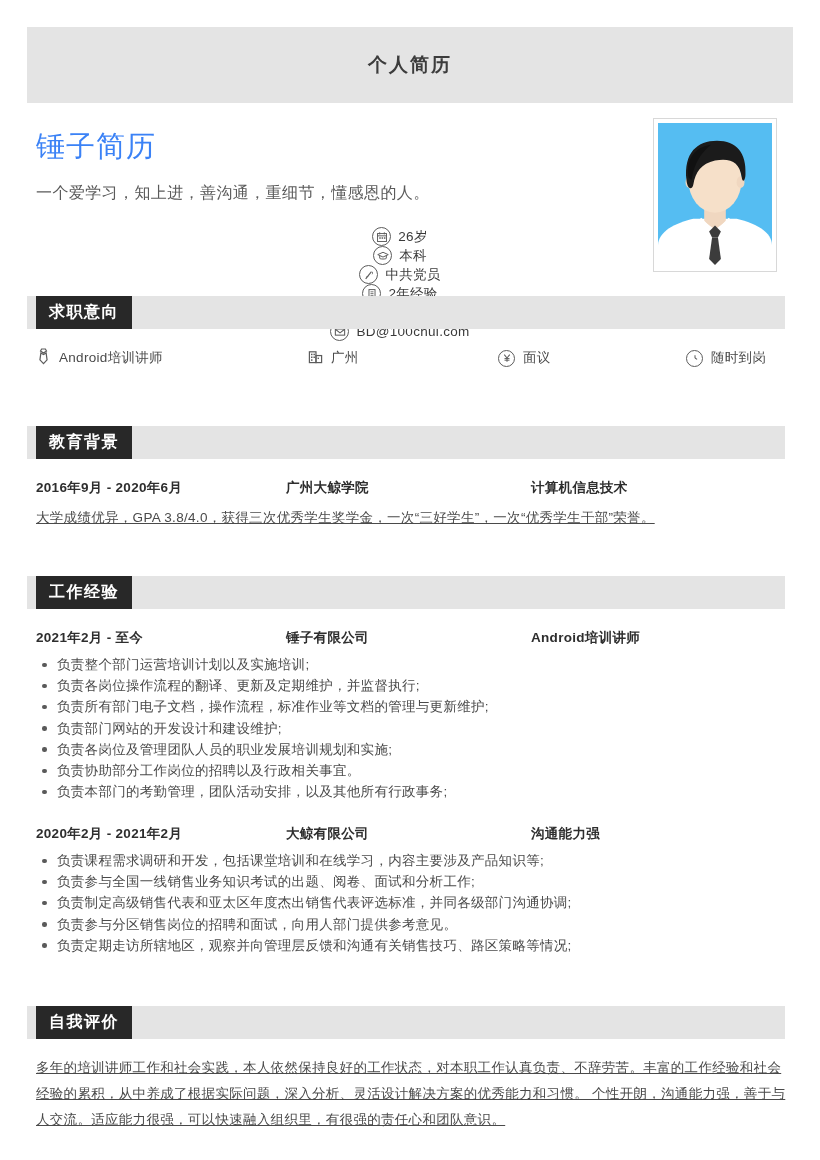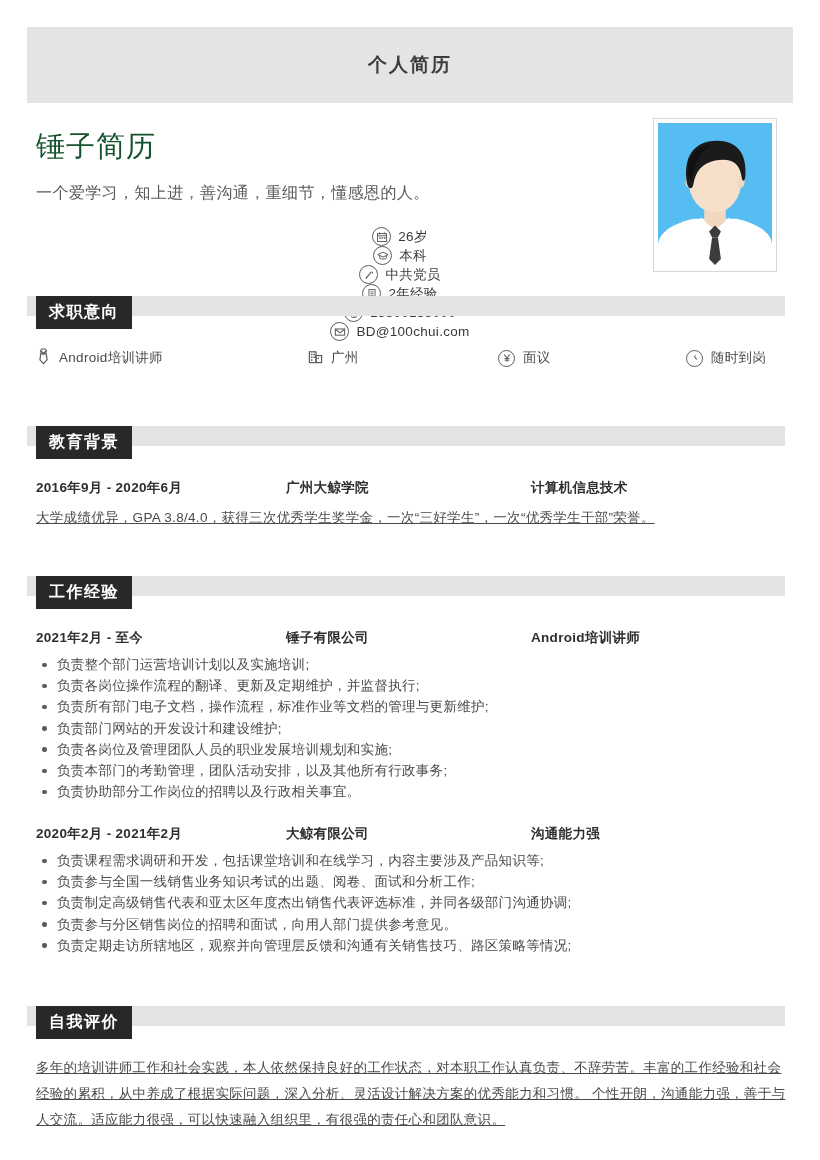--- a/index.html
+++ b/index.html
@@ -46,21 +46,21 @@
   .profile {
     position: absolute;
     left: 36px;
     top: 120px;
     width: 750px;
     height: 158px;
   }
   .profile .name {
     font-size: 29px;
     font-weight: normal;
-    color: #14532d;
+    color: #3b82f6;
     letter-spacing: 1px;
     margin: 12px 0 0 0;
     line-height: 1;
   }
   .profile .tagline {
     font-size: 16px;
     color: #5a5a5a;
     margin-top: 22px;
     letter-spacing: 0.4px;
   }
@@ -112,21 +112,21 @@
     height: 100%;
     position: relative;
     overflow: hidden;
   }
 
   
   .section-head {
     position: absolute;
     left: 27px;
     width: 758px;
-    height: 20px;
+    height: 33px;
     background: #e4e4e4;
   }
   .section-head .tag {
     position: absolute;
     left: 9px;
     top: 0;
     height: 33px;
     background: #282828;
     color: #ffffff;
     font-size: 16px;
@@ -396,22 +396,22 @@
     <div class="c2">锤子有限公司</div>
     <div class="c3">Android培训讲师</div>
   </div>
 
   <ul class="bullets" style="top:654px;">
     <li>负责整个部门运营培训计划以及实施培训;</li>
     <li>负责各岗位操作流程的翻译、更新及定期维护，并监督执行;</li>
     <li>负责所有部门电子文档，操作流程，标准作业等文档的管理与更新维护;</li>
     <li>负责部门网站的开发设计和建设维护;</li>
     <li>负责各岗位及管理团队人员的职业发展培训规划和实施;</li>
+    <li>负责协助部分工作岗位的招聘以及行政相关事宜。</li>
     <li>负责本部门的考勤管理，团队活动安排，以及其他所有行政事务;</li>
-    <li>负责协助部分工作岗位的招聘以及行政相关事宜。</li>
   </ul>
 
   <div class="row3" style="top:825px;">
     <div class="c1">2020年2月 - 2021年2月</div>
     <div class="c2">大鲸有限公司</div>
     <div class="c3">沟通能力强</div>
   </div>
 
   <ul class="bullets" style="top:850px;">
     <li>负责课程需求调研和开发，包括课堂培训和在线学习，内容主要涉及产品知识等;</li>

